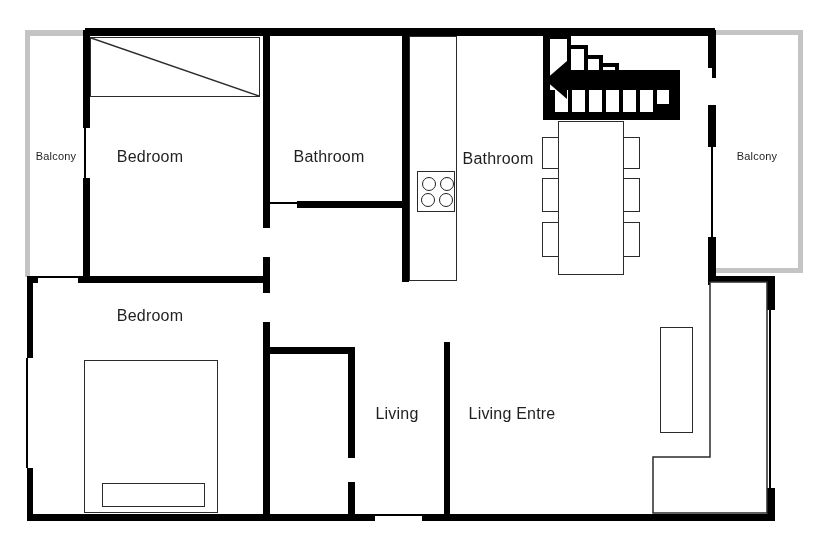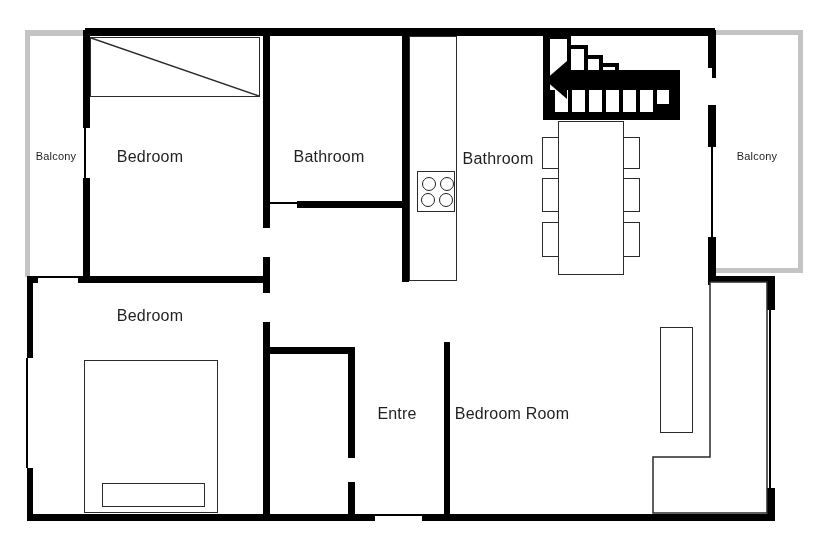--- a/index.html
+++ b/index.html
@@ -137,16 +137,16 @@
     <rect x="20" y="41" width="110" height="20" fill="#000"></rect>
     <polygon points="2,51 24,32 24,70" fill="#000"></polygon>
   </svg>
 
   <span class="lbl small" style="left:56px;top:156px">Balcony</span>
   <span class="lbl" style="left:150px;top:157px">Bedroom</span>
   <span class="lbl" style="left:329px;top:157px">Bathroom</span>
   <span class="lbl" style="left:498px;top:159px">Bathroom</span>
   <span class="lbl small" style="left:757px;top:156px">Balcony</span>
   <span class="lbl" style="left:150px;top:316px">Bedroom</span>
-  <span class="lbl" style="left:397px;top:414px">Entre</span>
-  <span class="lbl" style="left:512px;top:414px">Bedroom Room</span>
+  <span class="lbl" style="left:397px;top:414px">Living</span>
+  <span class="lbl" style="left:512px;top:414px">Living Entre</span>
 
 </div>
 
 </body></html>

